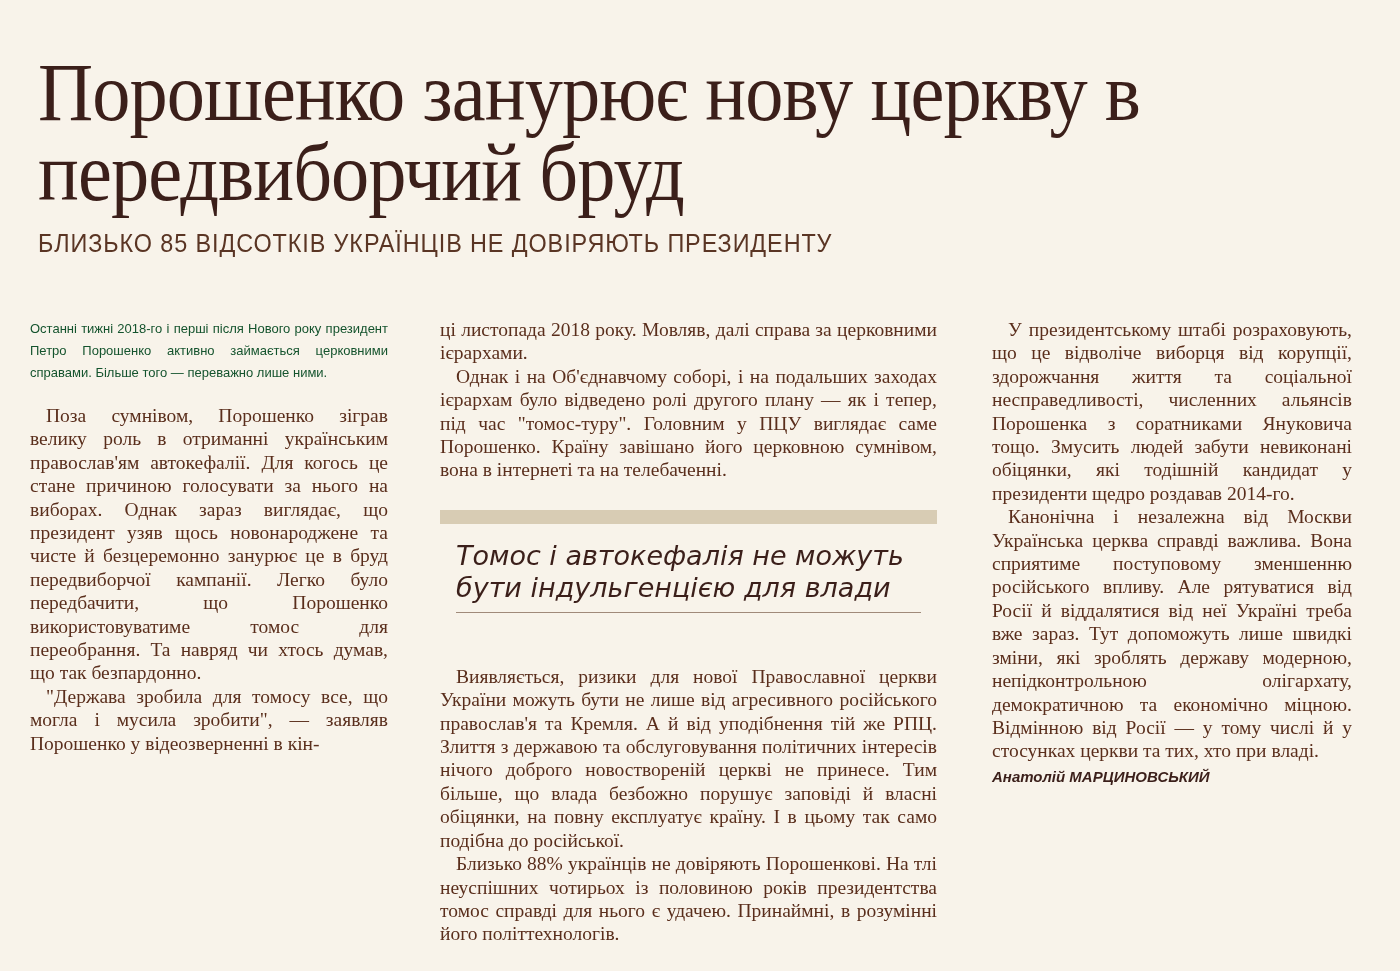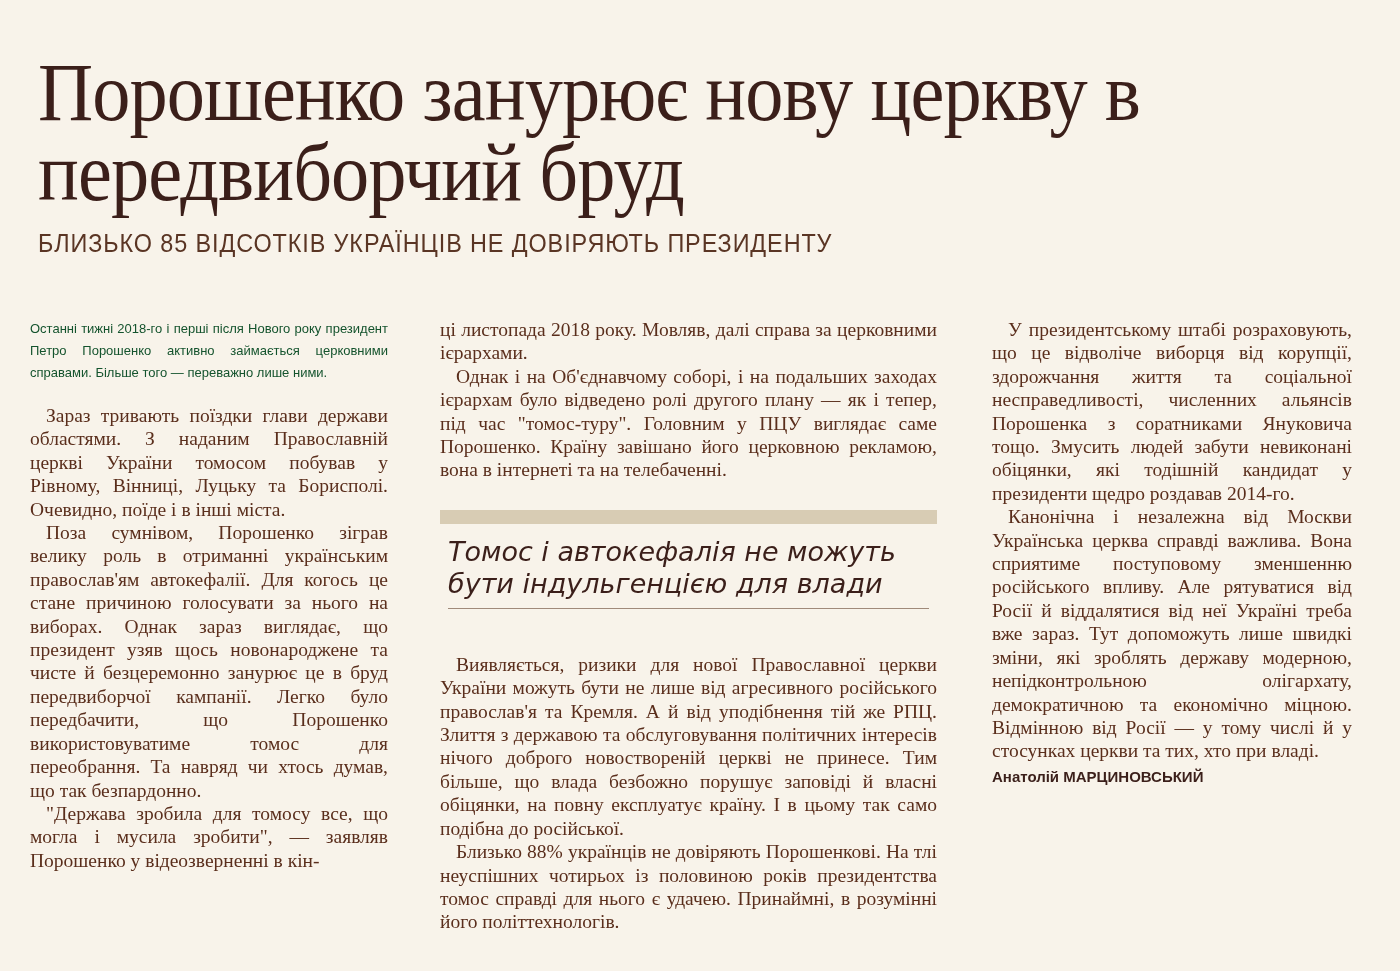--- a/index.html
+++ b/index.html
@@ -35,46 +35,45 @@
   .lead-block { margin-bottom: 20px !important; }
   .col1 { left: 30px; top: 318px; width: 358px; }
   .col2 { left: 440px; top: 318px; width: 497px; }
   .col3 { left: 957px; top: 318px; width: 360px; margin-left: 35px; }
   .divider-bar {
     height: 14px; background: #d8ccb4; margin: 28px 0 12px 0;
   }
   .crosshead {
     font-family: "DejaVu Sans", "Liberation Sans", sans-serif;
     font-style: italic; font-size: 27px; line-height: 32px; color: #3b1f1a;
-    margin: 8px; font-weight: normal; padding-bottom: 8px;
+    margin: 16px; font-weight: normal; padding-bottom: 8px;
     border-bottom: 1px solid #a08a7a;
   }
   .crosshead-gap { height: 36px; }
   .byline {
     font-family: "Liberation Sans", "DejaVu Sans", sans-serif;
     font-weight: bold; font-size: 15px; text-align: right;
-    color: #3b1f1a; margin-top: 2px !important;
+    color: #3b1f1a; margin-top: 2px !important; font-style: italic;
   }
 </style>
 </head>
 <body>
 
 <h1 class="headline">Порошенко занурює нову церкву в передвиборчий бруд</h1>
 <h2 class="subhead">БЛИЗЬКО 85 ВІДСОТКІВ УКРАЇНЦІВ НЕ ДОВІРЯЮТЬ ПРЕЗИДЕНТУ</h2>
 
 <div class="col col1">
   <p class="lead lead-block">Останні тижні 2018-го і перші після Нового року президент Петро Порошенко активно займається церковними справами. Більше того — переважно лише ними.</p>
-  <p class="indent">Зараз тривають поїздки глави держави областями. З наданим Православній церкві України томосом побував у Рівному, Вінниці, Луцьку та Борисполі. Очевидно, поїде і в інші міста.</p>
   <p class="indent">Поза сумнівом, Порошенко зіграв велику роль в отриманні українським православ'ям автокефалії. Для когось це стане причиною голосувати за нього на виборах. Однак зараз виглядає, що президент узяв щось новонароджене та чисте й безцеремонно занурює це в бруд передвиборчої кампанії. Легко було передбачити, що Порошенко використовуватиме томос для переобрання. Та навряд чи хтось думав, що так безпардонно.</p>
   <p class="indent">"Держава зробила для томосу все, що могла і мусила зробити", — заявляв Порошенко у відеозверненні в кін-</p>
 </div>
 
 <div class="col col2">
   <p>ці листопада 2018 року. Мовляв, далі справа за церковними ієрархами.</p>
-  <p class="indent">Однак і на Об'єднавчому соборі, і на подальших заходах ієрархам було відведено ролі другого плану — як і тепер, під час "томос-туру". Головним у ПЦУ виглядає саме Порошенко. Країну завішано його церковною рекламою, вона в інтернеті та на телебаченні.</p>
+  <p class="indent">Однак і на Об'єднавчому соборі, і на подальших заходах ієрархам було відведено ролі другого плану — як і тепер, під час "томос-туру". Головним у ПЦУ виглядає саме Порошенко. Країну завішано його церковною сумнівом, вона в інтернеті та на телебаченні.</p>
   <div class="divider-bar"></div>
   <h3 class="crosshead">Томос і автокефалія не можуть бути індульгенцією для влади</h3>
   <div class="crosshead-gap"></div>
   <p class="indent">Виявляється, ризики для нової Православної церкви України можуть бути не лише від агресивного російського православ'я та Кремля. А й від уподібнення тій же РПЦ. Злиття з державою та обслуговування політичних інтересів нічого доброго новоствореній церкві не принесе. Тим більше, що влада безбожно порушує заповіді й власні обіцянки, на повну експлуатує країну. І в цьому так само подібна до російської.</p>
   <p class="indent">Близько 88% українців не довіряють Порошенкові. На тлі неуспішних чотирьох із половиною років президентства томос справді для нього є удачею. Принаймні, в розумінні його політтехнологів.</p>
 </div>
 
 <div class="col col3">
   <p class="indent">У президентському штабі розраховують, що це відволіче виборця від корупції, здорожчання життя та соціальної несправедливості, численних альянсів Порошенка з соратниками Януковича тощо. Змусить людей забути невиконані обіцянки, які тодішній кандидат у президенти щедро роздавав 2014-го.</p>
   <p class="indent">Канонічна і незалежна від Москви Українська церква справді важлива. Вона сприятиме поступовому зменшенню російського впливу. Але рятуватися від Росії й віддалятися від неї Україні треба вже зараз. Тут допоможуть лише швидкі зміни, які зроблять державу модерною, непідконтрольною олігархату, демократичною та економічно міцною. Відмінною від Росії — у тому числі й у стосунках церкви та тих, хто при владі.</p>

